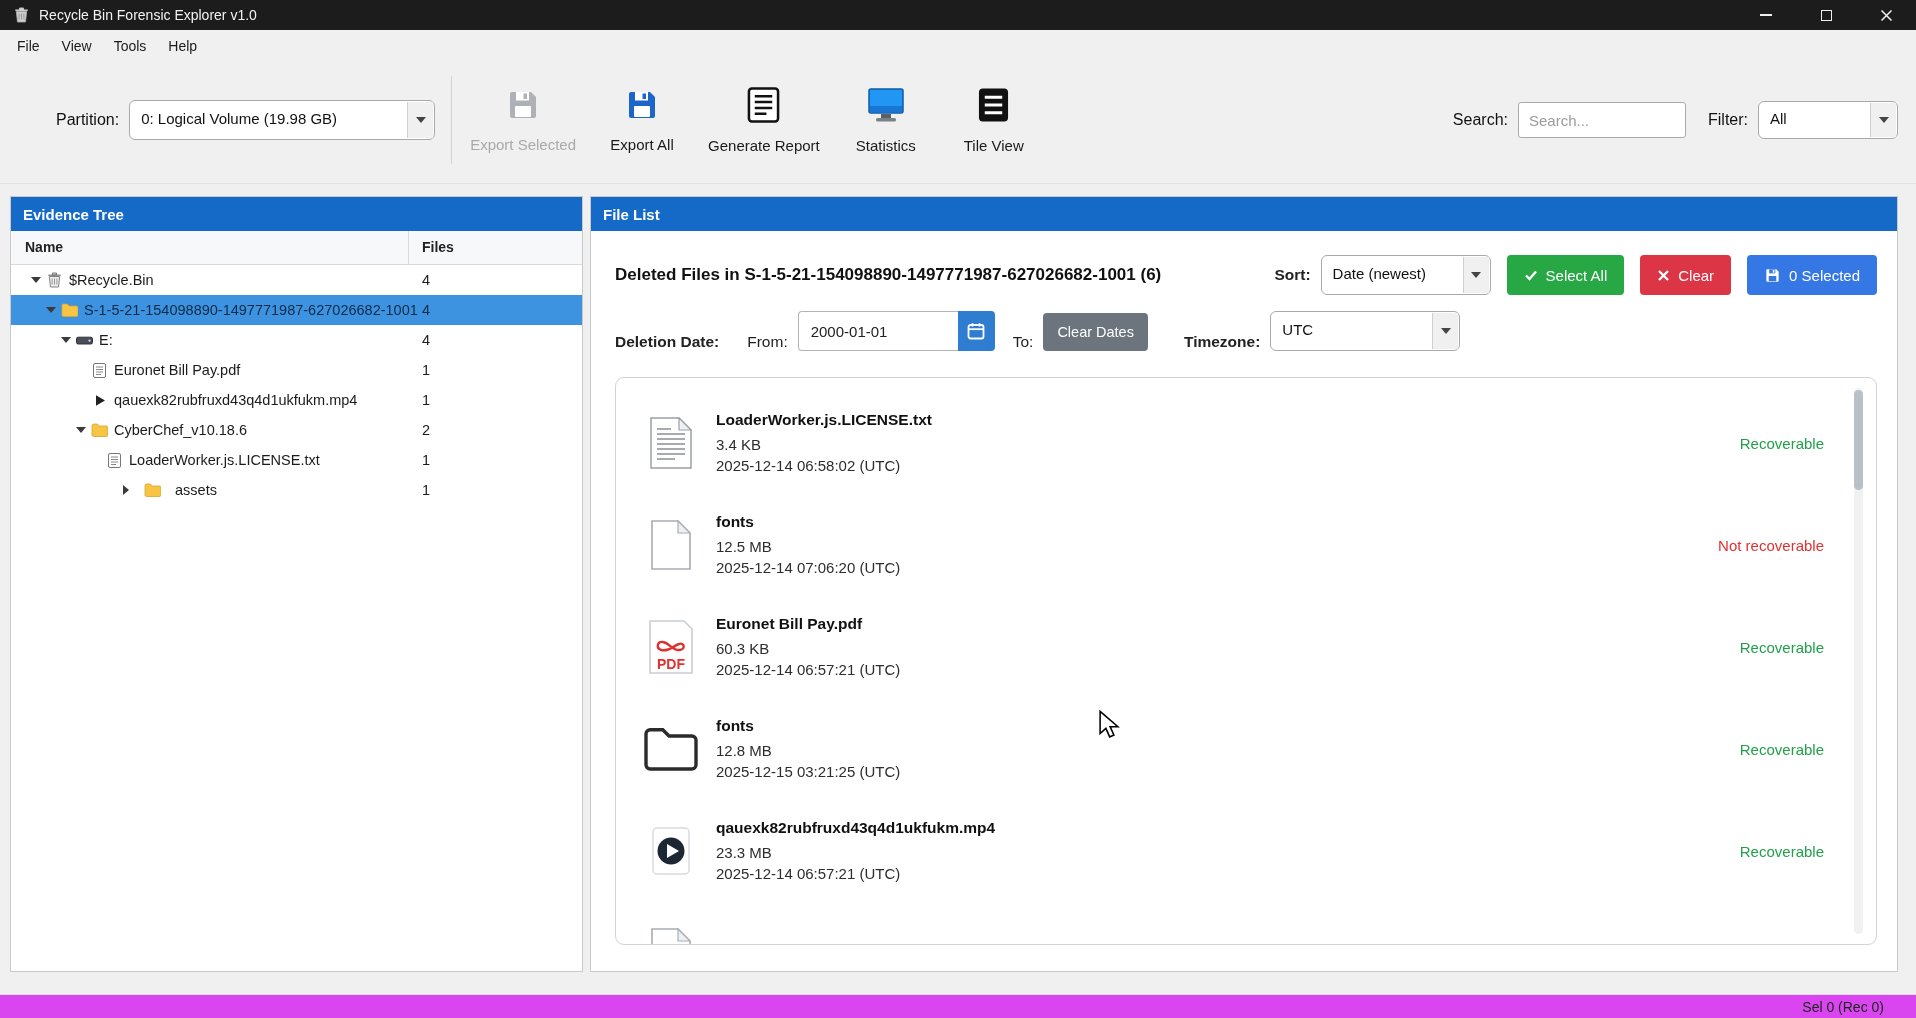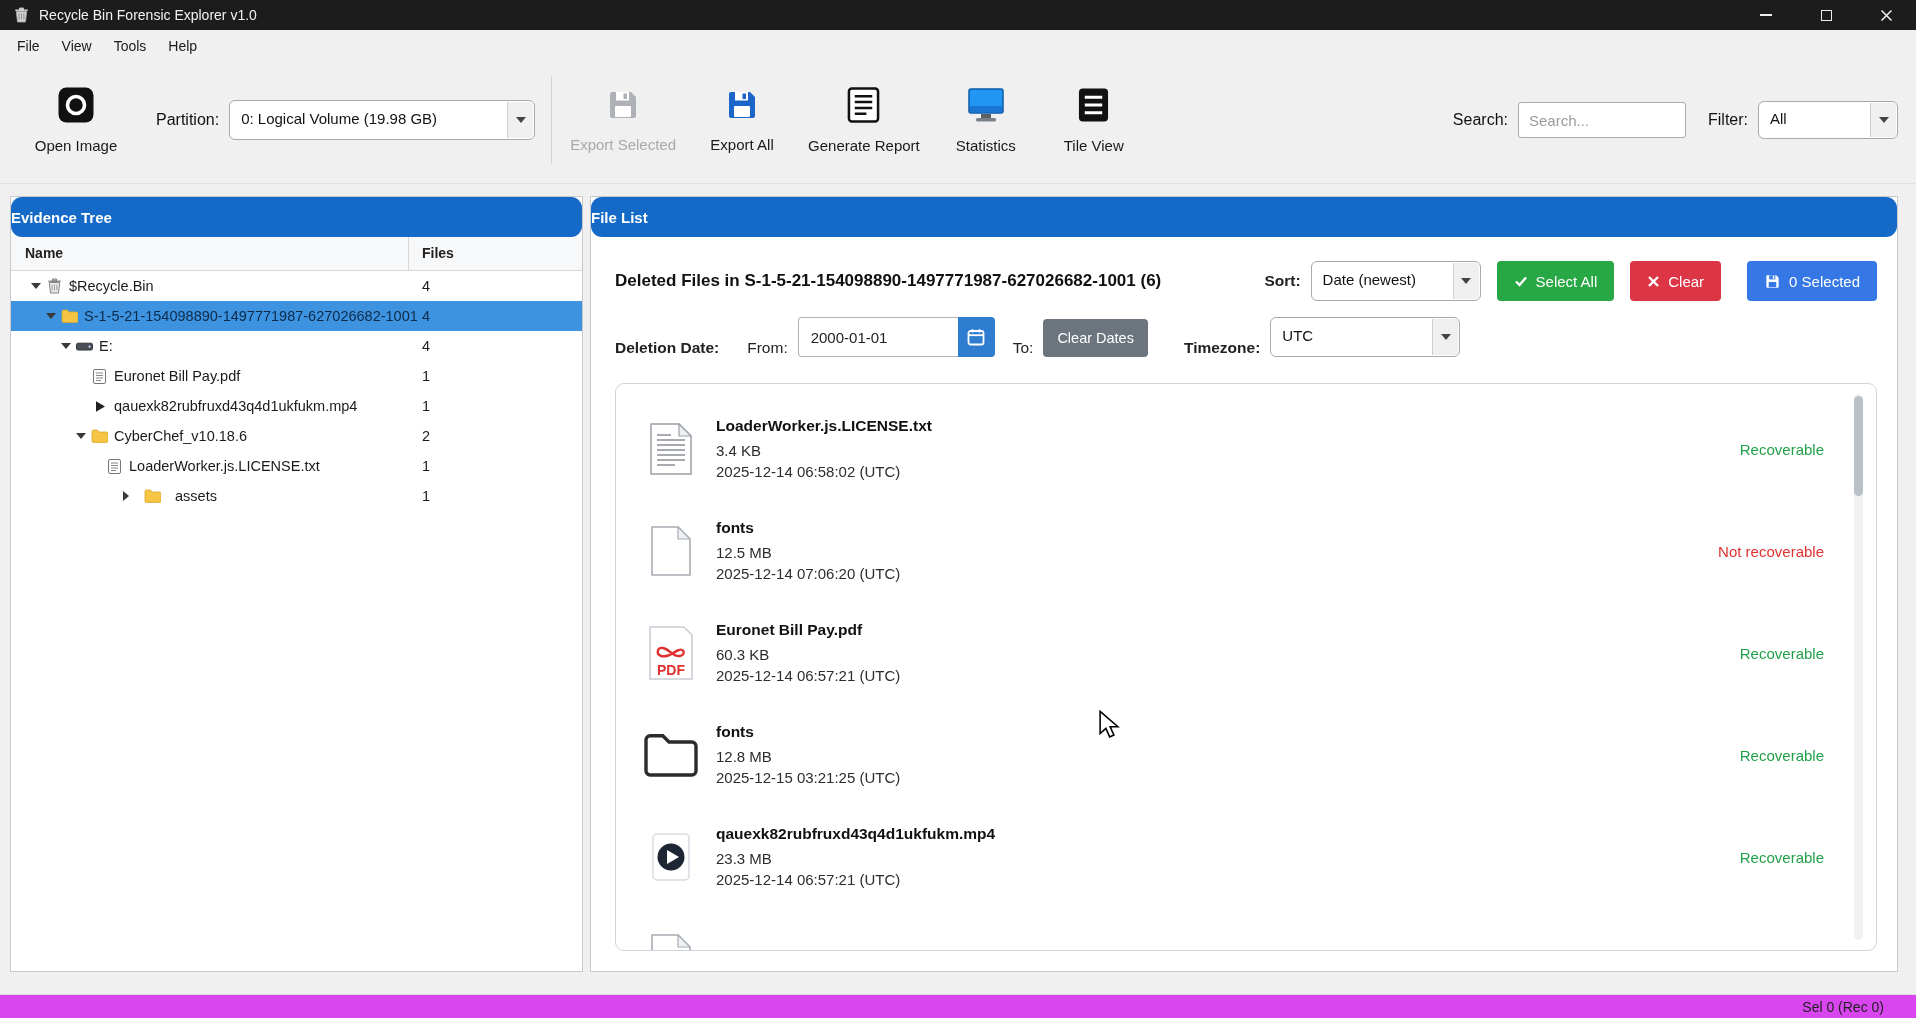--- a/index.html
+++ b/index.html
@@ -39,22 +39,22 @@
               border-top:6px solid #444; }
   .separator { width:1px; height:88px; background:#d2d2d2; margin:0 10px 0 16px; }
   .search-group { margin-left:auto; display:flex; align-items:center; }
   .search-input { width:168px; height:36px; border:1px solid #ababab; border-radius:3px; font-size:15px;
                   padding:0 10px; color:#333; background:#fff; font-family:inherit; }
   .search-input::placeholder { color:#9b9b9b; }
 
   
   .main { position:absolute; top:184px; left:0; right:0; bottom:24px; background:#f0f0f0; }
   .panel { position:absolute; background:#fff; border:1px solid #c9c9c9; }
-  .panel-header { height:40px; background:var(--header-blue,#1569c7); color:#fff; font-weight:bold;
-                  font-size:15px; display:flex; align-items:center; padding-left:0;border-radius:11px; }
+  .panel-header { height:34px; background:var(--header-blue,#1569c7); color:#fff; font-weight:bold;
+                  font-size:15px; display:flex; align-items:center; padding-left:12px; }
   #evidence-panel { left:10px; top:12px; width:573px; height:776px; }
   #filelist-panel { left:590px; top:12px; width:1308px; height:776px; }
 
   
   .tree-colhead { height:34px; background:#f7f8f9; border-bottom:1px solid #d9d9d9; position:relative;
                   font-size:14px; font-weight:bold; color:#222; }
   .tree-colhead .col-name { position:absolute; left:14px; top:8px; }
   .tree-colhead .col-files { position:absolute; left:411px; top:8px; }
   .tree-colhead .col-div { position:absolute; left:397px; top:0; bottom:0; width:1px; background:#d9d9d9; }
   .tree-row { position:relative; height:30px; display:flex; align-items:center; font-size:14.5px; color:#1b1b1b; }
@@ -72,21 +72,21 @@
   .fl-content { padding:24px 20px 0 24px; }
   .fl-row1 { display:flex; align-items:center; }
   .fl-title { font-size:17px; font-weight:bold; color:#111; flex:1; white-space:nowrap; }
   .ctl-label { font-size:15.5px; font-weight:bold; color:#222; margin-right:10px; white-space:nowrap; }
   .ctl-label.normal { font-weight:normal; }
   .btn { height:40px; border:none; border-radius:4px; color:#fff; font-size:15px; display:flex;
          align-items:center; justify-content:center; gap:8px; padding:0 17px; white-space:nowrap;
          font-family:inherit; }
   .btn.green { background:var(--green,#28a745); }
   .btn.red { background:var(--red,#dc3545); }
-  .btn.blue { background:var(--accent-btn-blue,#3578e5);margin-left:10px; }
+  .btn.blue { background:var(--accent-btn-blue,#3578e5); }
   .btn.gray { background:#6c757d; height:38px; font-size:14.5px; padding:0 14px; }
   .fl-row2 { display:flex; align-items:flex-end; margin-top:16px; }
   .date-group { display:flex; }
   .date-input { width:160px; height:40px; border:1px solid #b3b3b3; border-right:none;
                 border-radius:4px 0 0 4px; font-size:15px; padding:0 12px; background:#fff; color:#222;
                 font-family:inherit; }
   .cal-btn { width:37px; height:40px; background:var(--accent-blue,#2e7dd1); border:none;
              border-radius:0 4px 4px 0; display:flex; align-items:center; justify-content:center; }
 
   .list-container { margin-top:26px; height:568px; border:1px solid #cfd4d9; border-radius:9px;
@@ -139,29 +139,20 @@
 </div>
 
 <div class="menubar" id="menu-items">
     <div class="menu-item">File</div>
     <div class="menu-item">View</div>
     <div class="menu-item">Tools</div>
     <div class="menu-item">Help</div>
   </div>
 
 <div class="toolbar">
-  <div class="tool-btn">
-    <span>
-      <svg width="38" height="38" viewBox="0 0 38 38">
-          <rect x="1.5" y="1.5" width="35" height="35" rx="8" fill="#111"></rect>
-          <circle cx="19" cy="19" r="8.5" fill="none" stroke="#fff" stroke-width="3.6"></circle>
-        </svg>
-    </span>
-    <span class="cap">Open Image</span>
-  </div>
 
   <span class="tb-label">Partition:</span>
   <div class="combo" style="width:306px;">
     <span>0: Logical Volume (19.98 GB)</span>
     <span class="arrow-box">
         <i class="tri-down"></i>
       </span>
   </div>
 
   <div class="separator"></div>

